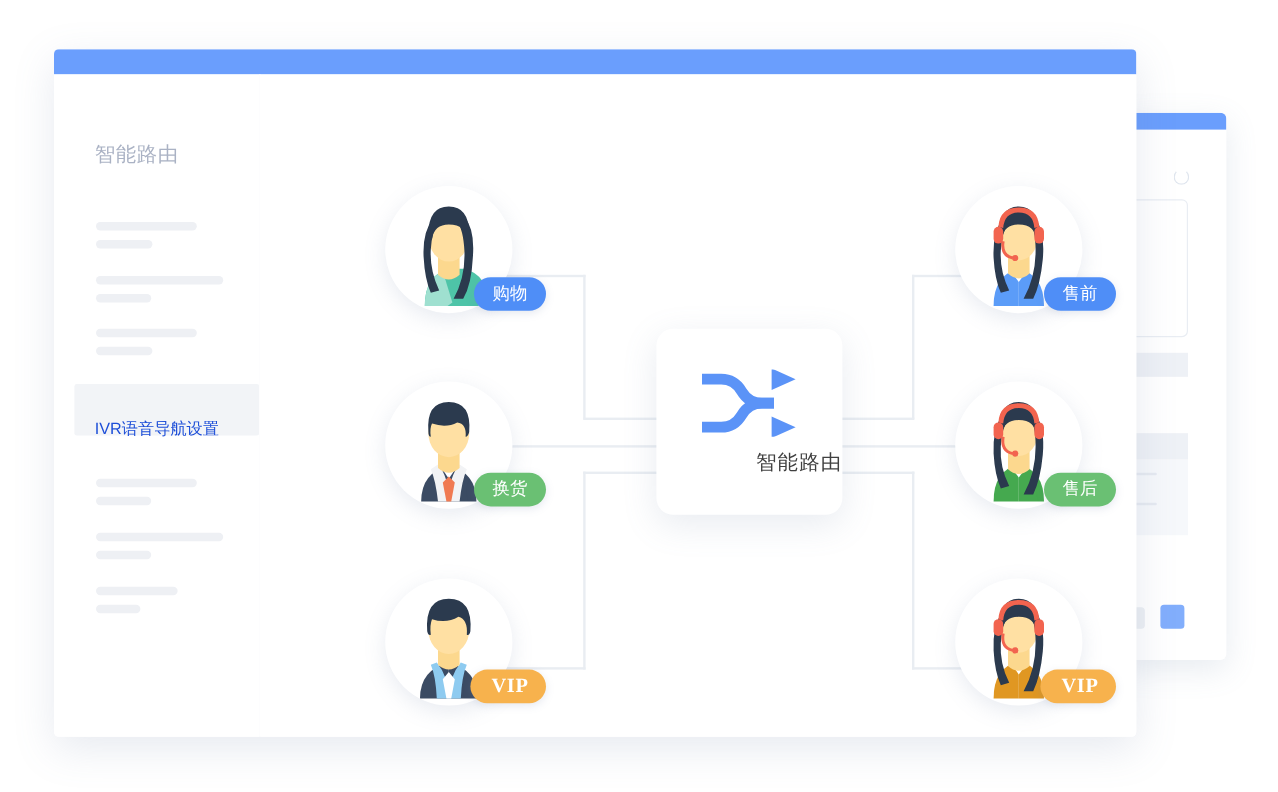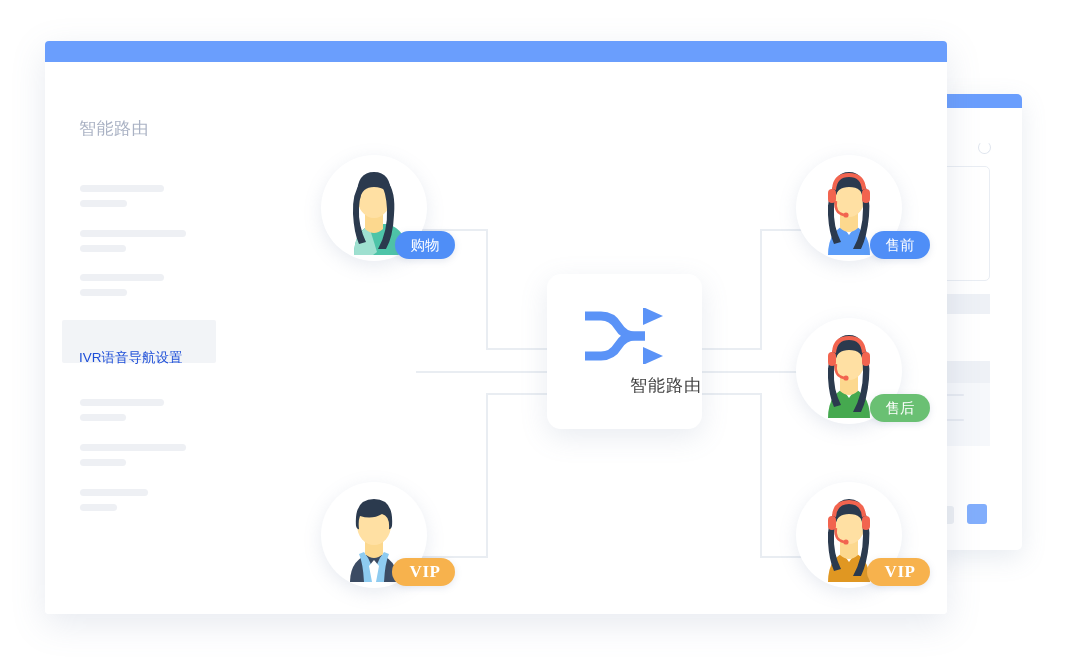--- a/index.html
+++ b/index.html
@@ -334,20 +334,36 @@
             <path d="M44 58 h18 v16 q-9 8 -18 0 z" fill="#fcd88e"></path>
             <ellipse cx="53" cy="42" rx="17" ry="21" fill="#ffe0a3"></ellipse>
             <path d="M36 40 q0-23 17-23 q17 0 17 23 q0 6 -3 6 q1-14 -14-14 q-12 0-14 12 q-3 -1 -3 -4z" fill="#2b3a4e"></path>
             <path d="M66 26 q9 10 7 34 q-1 22 -8 34 l-8 0 q10-18 9-40 q-1-18 -6-24z" fill="#2b3a4e"></path>
             <path d="M40 27 q-9 11 -8 32 q1 19 6 30 l7 -2 q-8-17 -7-34 q1-16 6-22z" fill="#2b3a4e"></path>
           </svg>
         </div>
         <div class="badge" style="background:#4f8ef7;">购物</div>
       </div>
 
+      <div class="node" style="left:105px; top:256px;">
+        <div class="node-circle">
+          <svg viewBox="0 0 106 106">
+            <path d="M30 100 q0-24 23-30 l0 30 z" fill="#3b4b63"></path>
+            <path d="M76 100 q0-24 -23-30 l0 30 z" fill="#3b4b63"></path>
+            <path d="M45 69 h16 l-8 12 z" fill="#ffffff"></path>
+            <path d="M44 69 q9 10 9 31 l-9 0 q-2-18 -6-27z" fill="#f2f3f5"></path>
+            <path d="M62 69 q-9 10 -9 31 l9 0 q2-18 6-27z" fill="#f2f3f5"></path>
+            <path d="M53 79 l5 5 -3 16 -4 0 -3-16z" fill="#f07a52"></path>
+            <path d="M44 58 h18 v14 q-9 8 -18 0 z" fill="#fcd88e"></path>
+            <ellipse cx="53" cy="43" rx="17" ry="20" fill="#ffe0a3"></ellipse>
+            <path d="M36 42 q-2-25 17-25 q19 0 17 25 q-1 4 -3 4 q1-11 -7-12 q-9 5 -21 1 q-2 4 -1 11 q-2 0 -2-4z" fill="#2b3a4e"></path>
+          </svg>
+        </div>
+        <div class="badge" style="background:#6ac073;">换货</div>
+      </div>
 
       <div class="node" style="left:105px; top:420px;">
         <div class="node-circle">
           <svg viewBox="0 0 106 106">
             <path d="M29 100 q0-24 24-30 l0 30 z" fill="#3b4b63"></path>
             <path d="M77 100 q0-24 -24-30 l0 30 z" fill="#3b4b63"></path>
             <path d="M43 70 q10 12 10 30 l-10 0 q-1-19 -5-28z" fill="#8ecbf0"></path>
             <path d="M63 70 q-10 12 -10 30 l10 0 q1-19 5-28z" fill="#8ecbf0"></path>
             <path d="M53 78 l5 6 -3 16 -4 0 -3-16z" fill="#ffffff"></path>
             <path d="M44 58 h18 v14 q-9 8 -18 0 z" fill="#fcd88e"></path>

